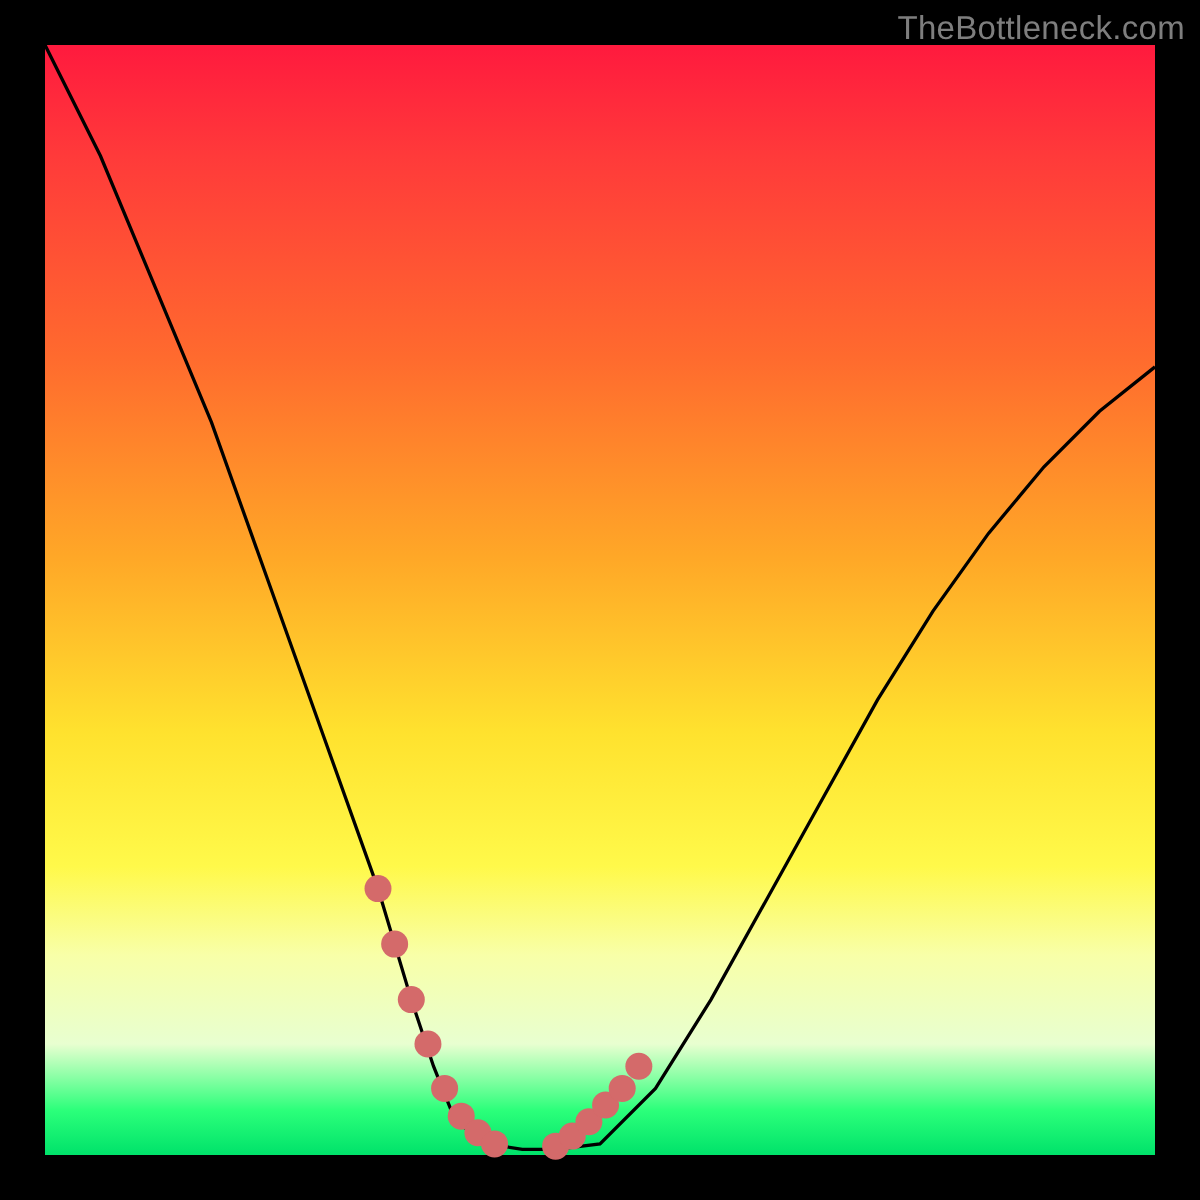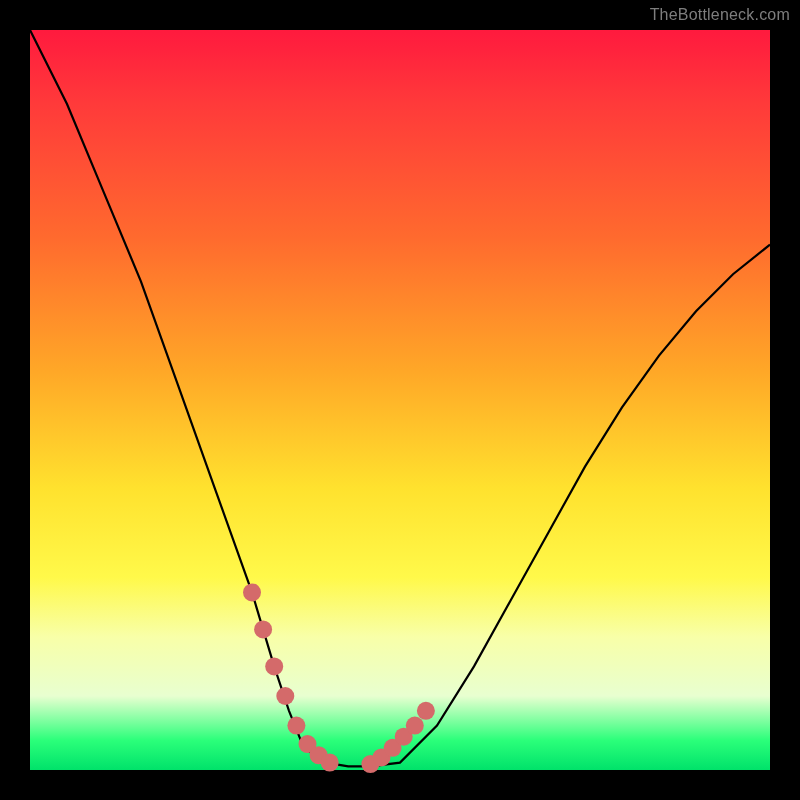--- a/index.html
+++ b/index.html
@@ -38,21 +38,21 @@
       #e8ffd0 90%,
       #2bff7a 96%,
       #00e26a 100%
     );
   }
   .watermark {
     position: absolute;
     top: 6px;
     right: 10px;
     color: #7e7e7e;
-    font-size: 16px;
+    font-size: 22px;
     letter-spacing: 0.2px;
     user-select: none;
   }
   svg.curve {
     position: absolute;
     left: 0;
     top: 0;
     width: 740px;
     height: 740px;
     overflow: visible;

